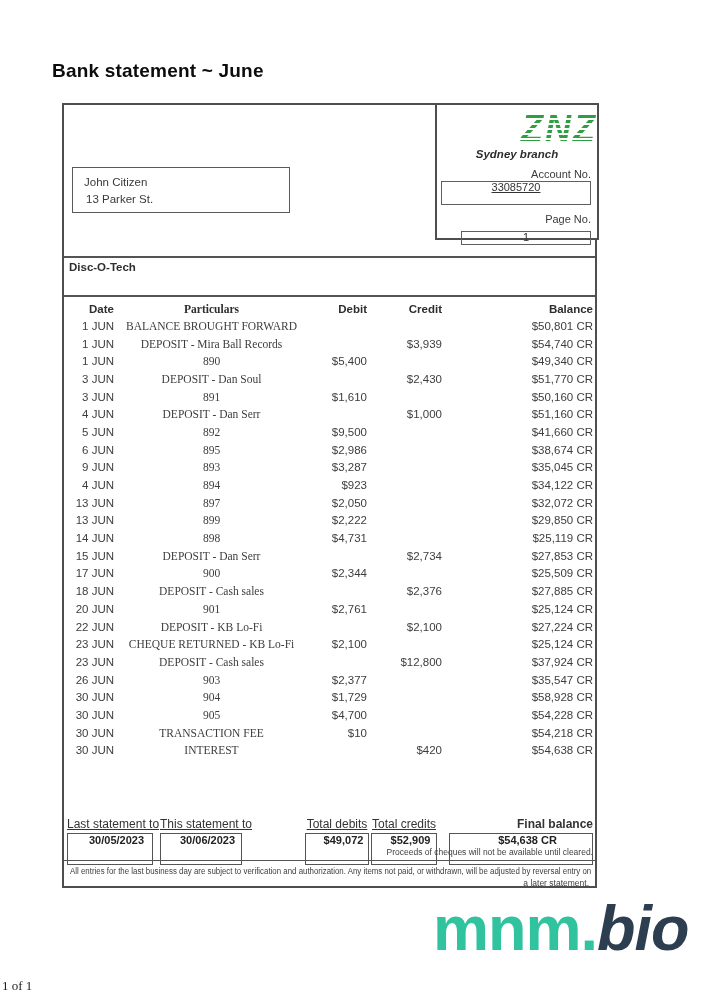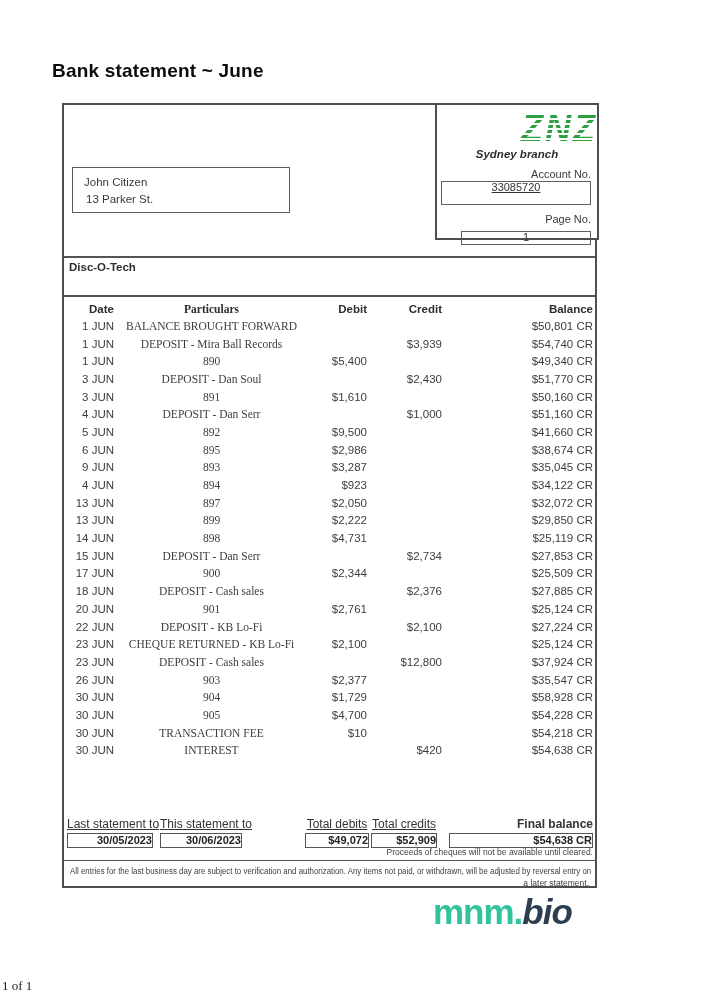--- a/index.html
+++ b/index.html
@@ -38,34 +38,34 @@
   .c-part   { text-align:center;  padding-left:3px  !important;font-family:Liberation Serif, serif; }
   .c-debit  { text-align:right; }
   .c-credit { text-align:right; }
   .c-bal    { text-align:right; padding-right:2px !important; }
 
   
   .summary { position:absolute; left:0; top:712px; width:100%; height:30px; }
   .sum-group { position:absolute; top:0; }
   .sum-label { font-size:12px; color:#333; text-decoration:underline; white-space:nowrap; }
   .sum-label.bold { font-weight:bold; text-decoration:none; text-align:right; }
-  .sum-value { margin-top:2px; height:15px; border:1.5px solid #555; text-align:right; font-size:11px; font-weight:bold; line-height:12px; color:#222;padding-left:13px; }
+  .sum-value { margin-top:2px; height:32px; border:1.5px solid #555; text-align:center; font-size:11px; font-weight:bold; line-height:12px; color:#222;padding-left:13px; }
   .g1 { left:3px;   width:86px; }
   .g2 { left:96px;  width:82px; }
   .g3 { left:241px; width:64px; text-align:center; }
   .g4 { left:307px; width:66px; text-align:center; }
   .g5 { left:385px; width:144px; text-align:center; }
 
   .proceeds { position:absolute; right:2px; top:742px; font-size:8.5px; color:#3f3f3f; }
   .fine-rule { position:absolute; left:0; right:0; top:755px; border-top:1.5px solid #545454; }
   .fine1 { position:absolute; left:6px; top:761px; width:521px; font-size:8.5px; color:#3d3d3d; white-space:nowrap; transform-origin:left center; }
   .fine2 { position:absolute; right:6px; top:773px; font-size:8.5px; color:#3d3d3d; z-index:2; }
 
   
-  .brand { position:absolute; left:433px; top:892px; font-size:35px; font-weight:bold; letter-spacing:-1px; white-space:nowrap; }
+  .brand { position:absolute; left:433px; top:892px; font-size:63px; font-weight:bold; letter-spacing:-1px; white-space:nowrap; }
   .brand-primary { color:#30c39e; }
   .brand-secondary { color:#2c3e50; font-style:italic; }
 
   
   .print-footer-left  { position:absolute; left:2px;  top:978px; font-family:"Liberation Serif", serif; font-size:13px; color:#1d1d1d; }
   .print-footer-right { position:absolute; right:2px; top:978px; font-family:"Liberation Serif", serif; font-size:13px; color:#1d1d1d;margin-top:35px; }
 </style>
 </head>
 <body>
 

